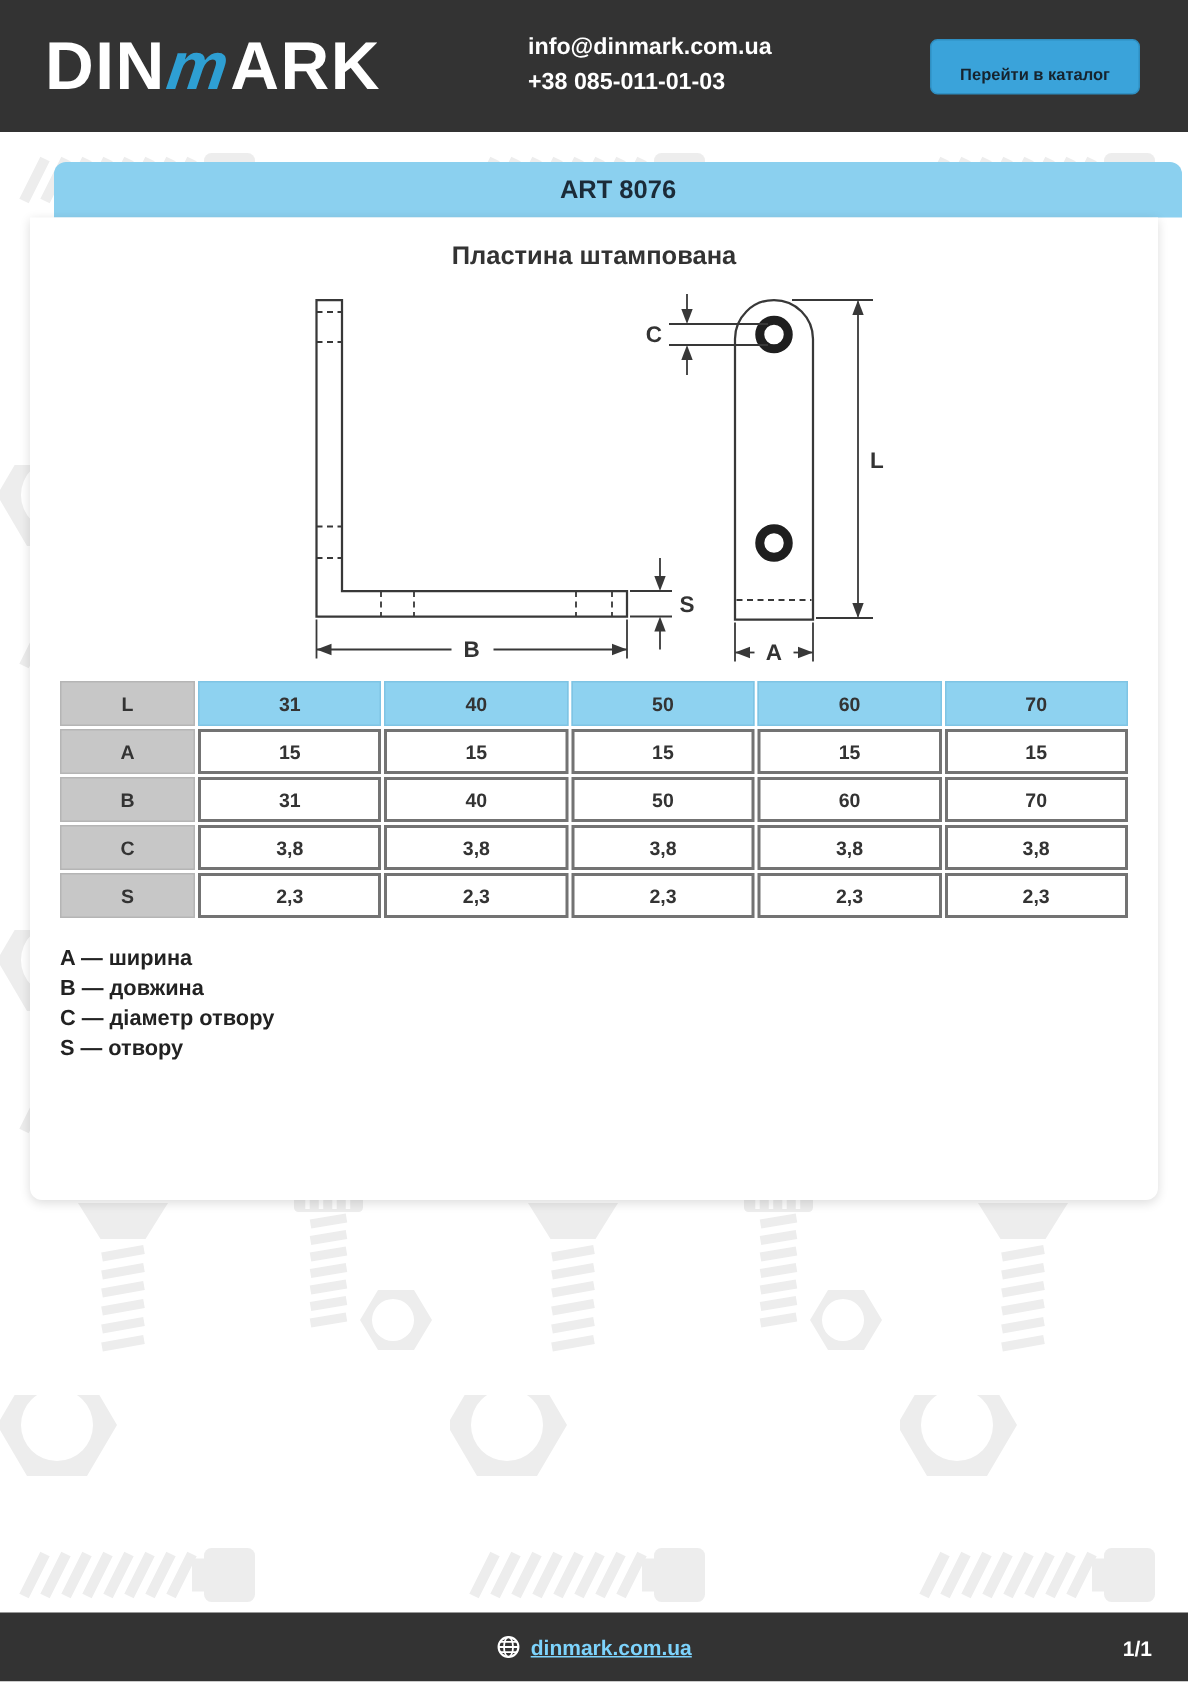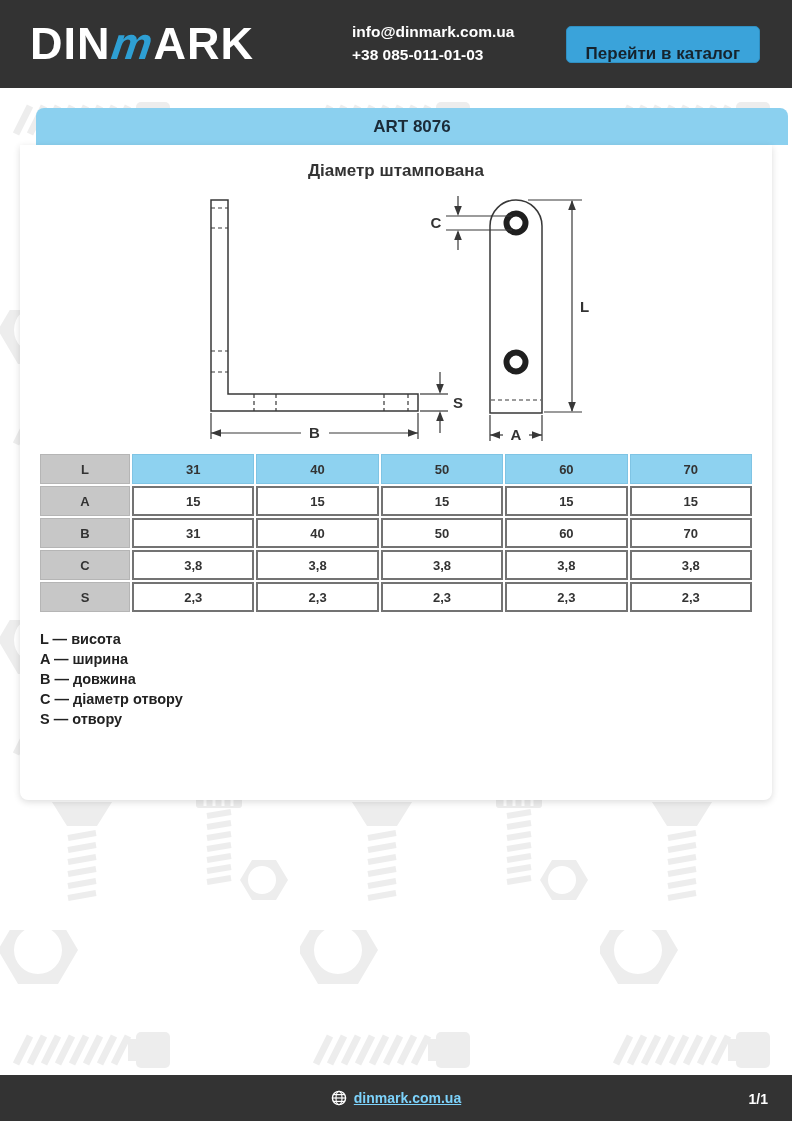--- a/index.html
+++ b/index.html
@@ -29,21 +29,21 @@
   }
   .contact {
     position:absolute; left:352px; top:20px; width:170px;
     text-align:left; color:#ffffff; font-weight:bold;
     font-size:15.5px; line-height:23px;
   }
   .catalog-btn {
     position:absolute; right:32px; top:26px; height:37px; padding:17px 19px;
     background:#3aa3da; border:1px solid #2f8fc2; border-radius:5px;
     font-family:"Liberation Sans", sans-serif;
-    font-size:17px; font-weight:bold; color:#16232d; cursor:pointer;
+    font-size:11px; font-weight:bold; color:#16232d; cursor:pointer;
   }
   
   .art-banner {
     position:absolute; top:108px; left:36px; width:752px; height:37px;
     background:#8bd0ef; border-radius:8px 8px 0 0;
     display:flex; align-items:center; justify-content:center;
     font-size:17px; font-weight:bold; color:#1b2b38; z-index:2;
   }
   .card {
     position:absolute; top:145px; left:20px; width:752px; height:655px;
@@ -159,21 +159,21 @@
     <div>+38 085-011-01-03</div>
   </div>
   <button class="catalog-btn">Перейти в каталог</button>
 </div>
 
 <div class="art-banner">
   <span>ART 8076</span>
 </div>
 
 <div class="card">
-  <div class="product-title">Діаметр штампована</div>
+  <div class="product-title">Пластина штампована</div>
 
   <svg class="drawing" width="400" height="265" viewBox="0 0 400 265" xmlns="http://www.w3.org/2000/svg">
     <defs>
       <linearGradient id="metal" x1="0" y1="0" x2="1" y2="1">
         <stop offset="0" stop-color="#c6c6c6"></stop>
         <stop offset="0.25" stop-color="#f3f3f3"></stop>
         <stop offset="0.45" stop-color="#bdbdbd"></stop>
         <stop offset="0.62" stop-color="#e9e9e9"></stop>
         <stop offset="0.82" stop-color="#a9a9a9"></stop>
         <stop offset="1" stop-color="#d2d2d2"></stop>
@@ -275,21 +275,20 @@
         <td class="val">2,3</td>
         <td class="val">2,3</td>
         <td class="val">2,3</td>
         <td class="val">2,3</td>
         <td class="val">2,3</td>
       </tr>
     </tbody>
   </table>
 
   <div class="legend">
-    <div class="legend-item">L — висота</div>
     <div class="legend-item">A — ширина</div>
     <div class="legend-item">B — довжина</div>
     <div class="legend-item">C — діаметр отвору</div>
     <div class="legend-item">S — отвору</div>
   </div>
 </div>
 
 <div class="footer">
   <a class="site-link">
     <svg width="16" height="16" viewBox="0 0 16 16">

